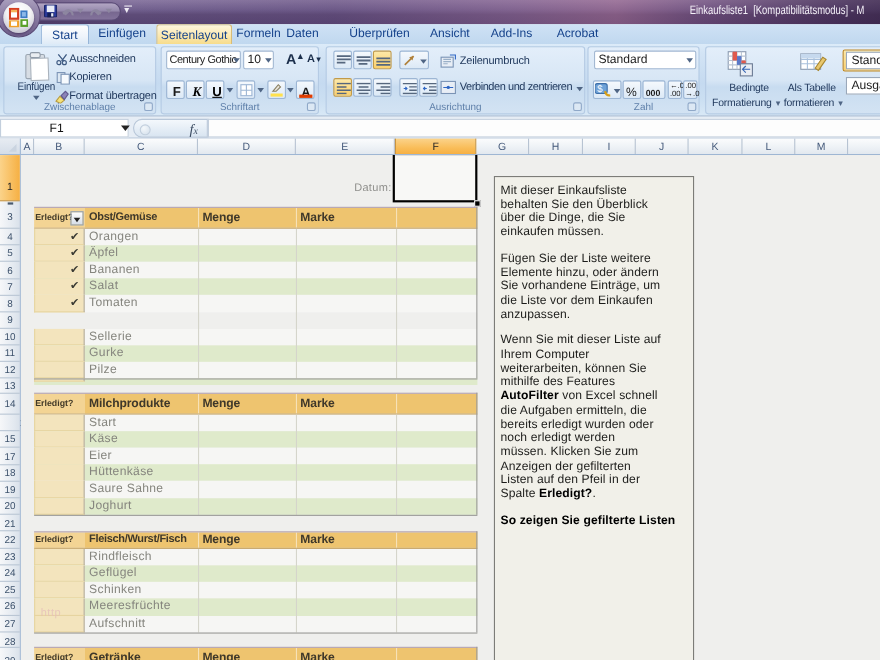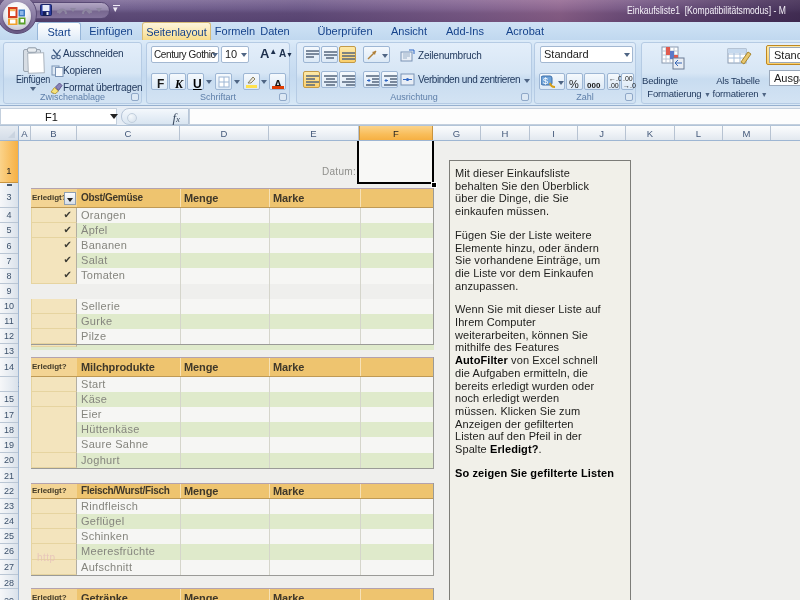--- a/index.html
+++ b/index.html
@@ -265,21 +265,21 @@
     <div class="grp" style="left:641px;width:165px;">
       <svg width="24" height="24" style="position:absolute;left:19px;top:3px;" viewBox="0 0 24 24">
           <rect x="1" y="1" width="16" height="16" fill="#fff" stroke="#8a9ab0"></rect>
           <path d="M1 5 h16 M1 9 h16 M1 13 h16 M5 1 v16 M9 1 v16 M13 1 v16" stroke="#b8c4d4"></path>
           <rect x="5" y="1" width="4" height="8" fill="#e05a4e"></rect>
           <rect x="9" y="5" width="4" height="8" fill="#5a78c8"></rect>
           <rect x="13" y="9" width="4" height="4" fill="#e05a4e"></rect>
           <rect x="12" y="12" width="11" height="11" fill="#e8edf4" stroke="#6b7b94"></rect>
           <path d="M14 17 h7 M17 14 l-3 3 3 3" stroke="#3464b4" fill="none"></path>
         </svg>
-      <div class="rbtxt" style="left:0px;top:32px;width:78px;font-size:9.5px;">Bedingte</div>
+      <div class="rbtxt" style="left:0px;top:32px;width:78px;text-align:center;font-size:9.5px;">Bedingte</div>
       <div class="rbtxt" style="left:-2px;top:45px;width:78px;text-align:center;font-size:9.5px;">Formatierung <span style="font-size:7px;color:#4f6584;">▼</span></div>
       <svg width="26" height="24" style="position:absolute;left:85px;top:3px;" viewBox="0 0 26 24">
           <rect x="1" y="3" width="18" height="14" fill="#fff" stroke="#8a9ab0"></rect>
           <path d="M1 8 h18 M1 12 h18 M7 3 v14 M13 3 v14" stroke="#a8c0dc"></path>
           <rect x="1" y="3" width="18" height="4" fill="#c6d9ee"></rect>
           <path d="M14 16 L21 6 L24 8 L17 18 Z" fill="#e8c76e" stroke="#a8862e"></path>
         </svg>
       <div class="rbtxt" style="left:57px;top:32px;width:78px;text-align:center;font-size:9.5px;">Als Tabelle</div>
       <div class="rbtxt" style="left:59px;top:45px;width:78px;text-align:center;font-size:9.5px;">formatieren <span style="font-size:7px;color:#4f6584;">▼</span></div>
       <div style="position:absolute;left:124px;top:2px;width:80px;height:20px;background:linear-gradient(180deg,#fde9a8,#fbd06c);border:1px solid #c08820;border-radius:2px;"></div>

